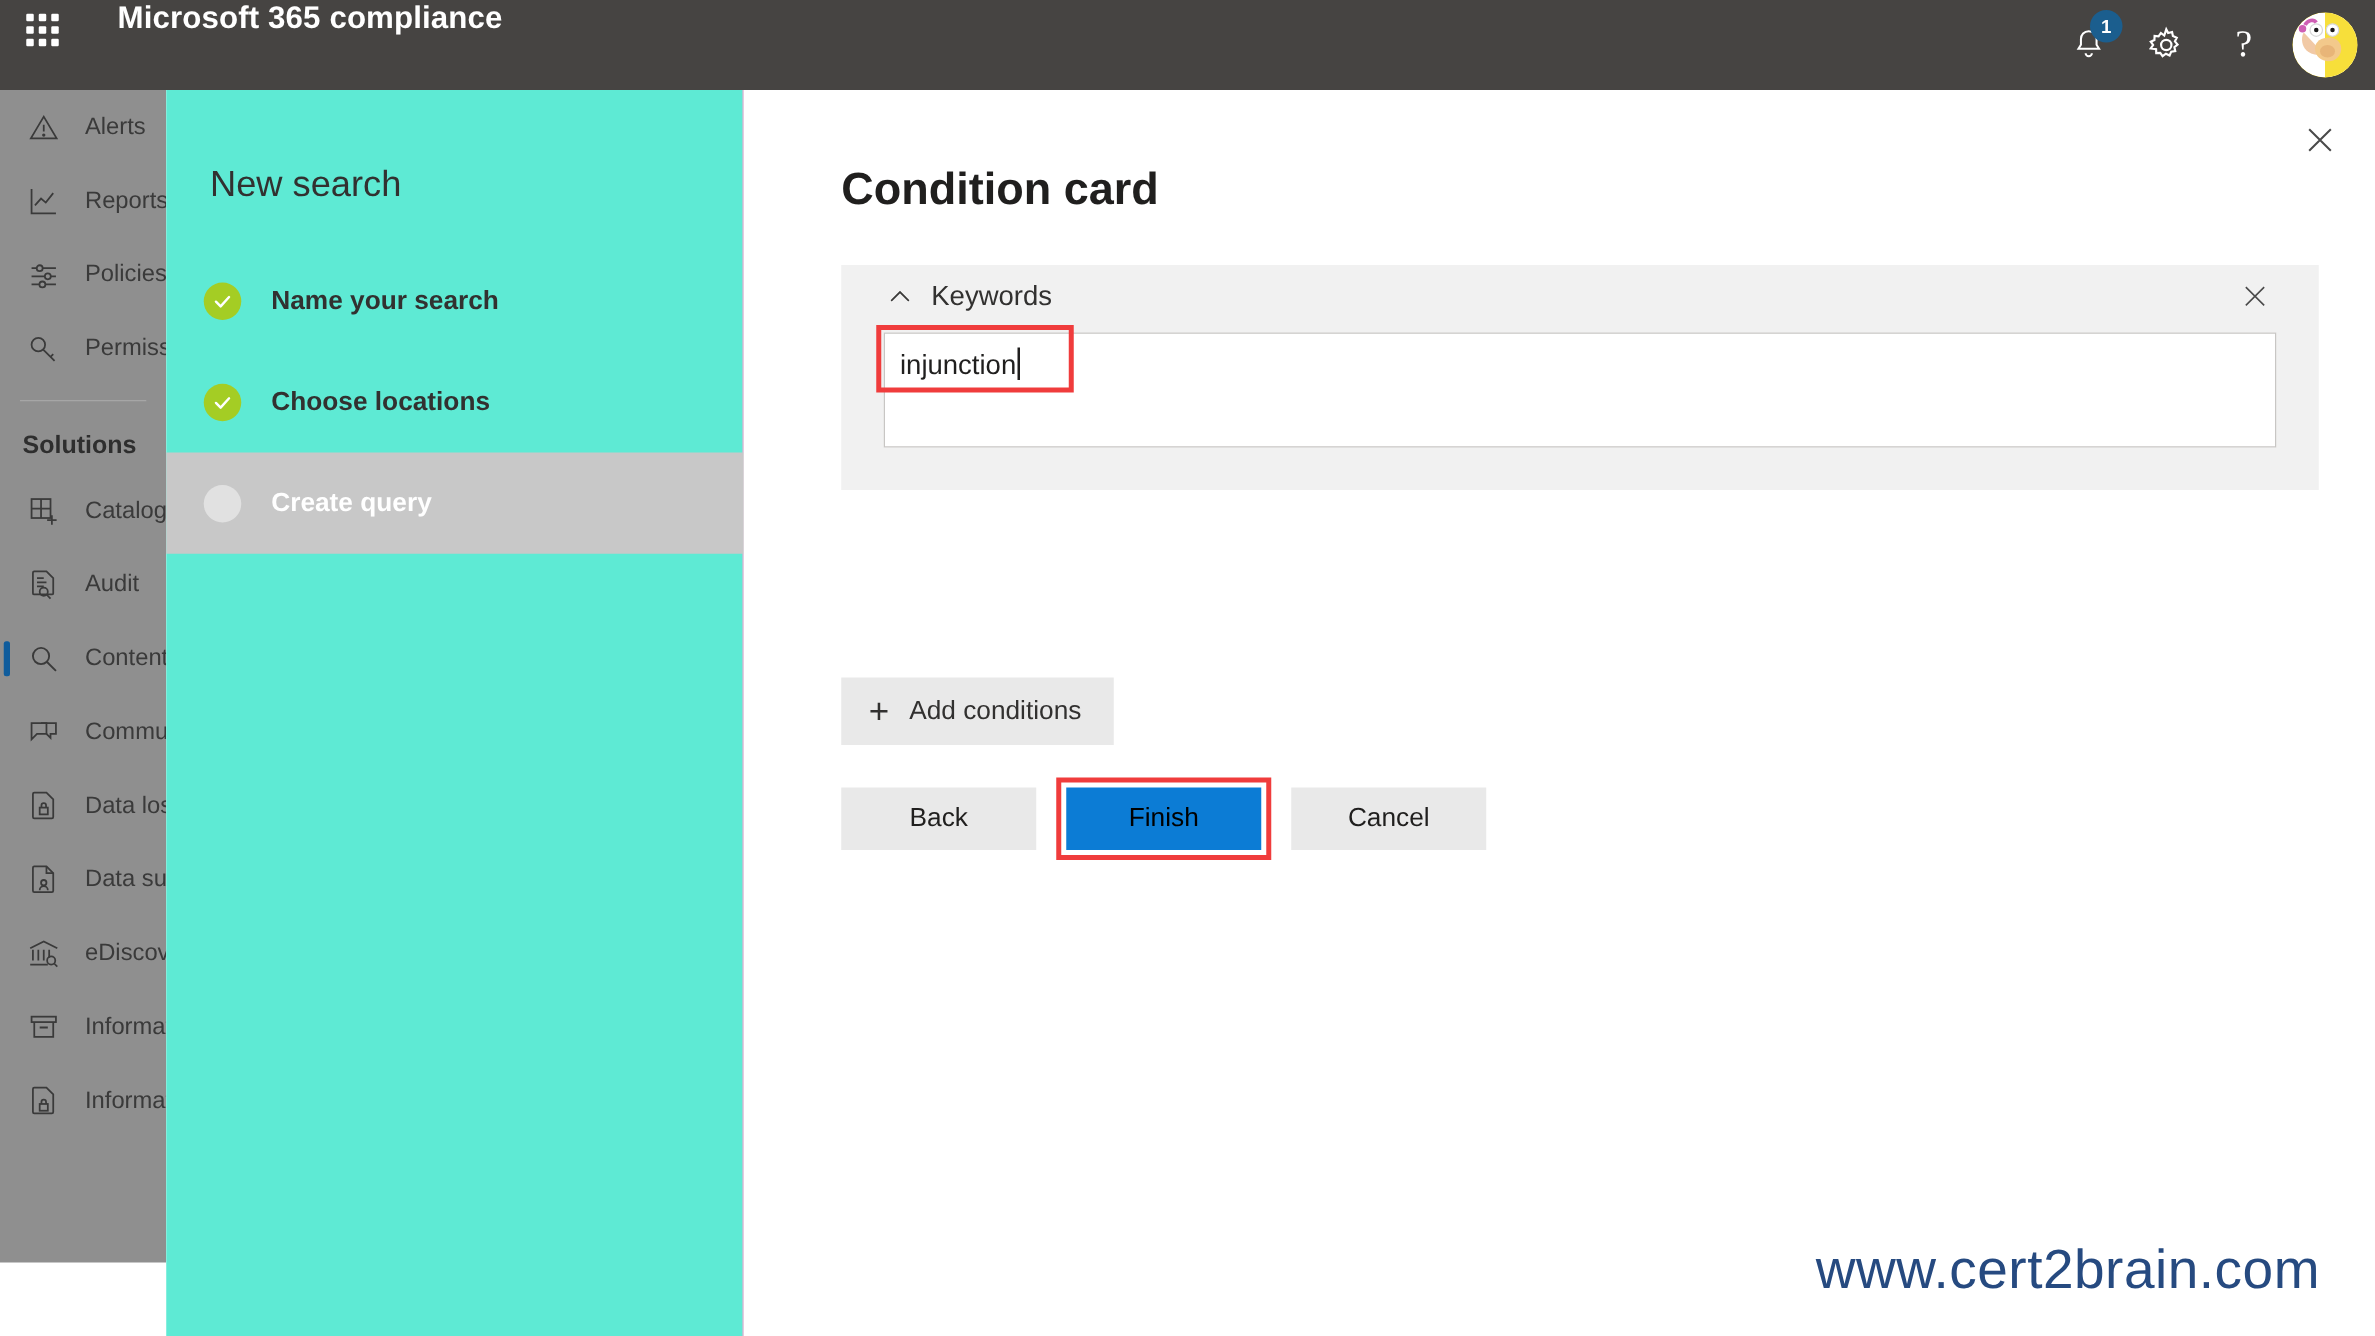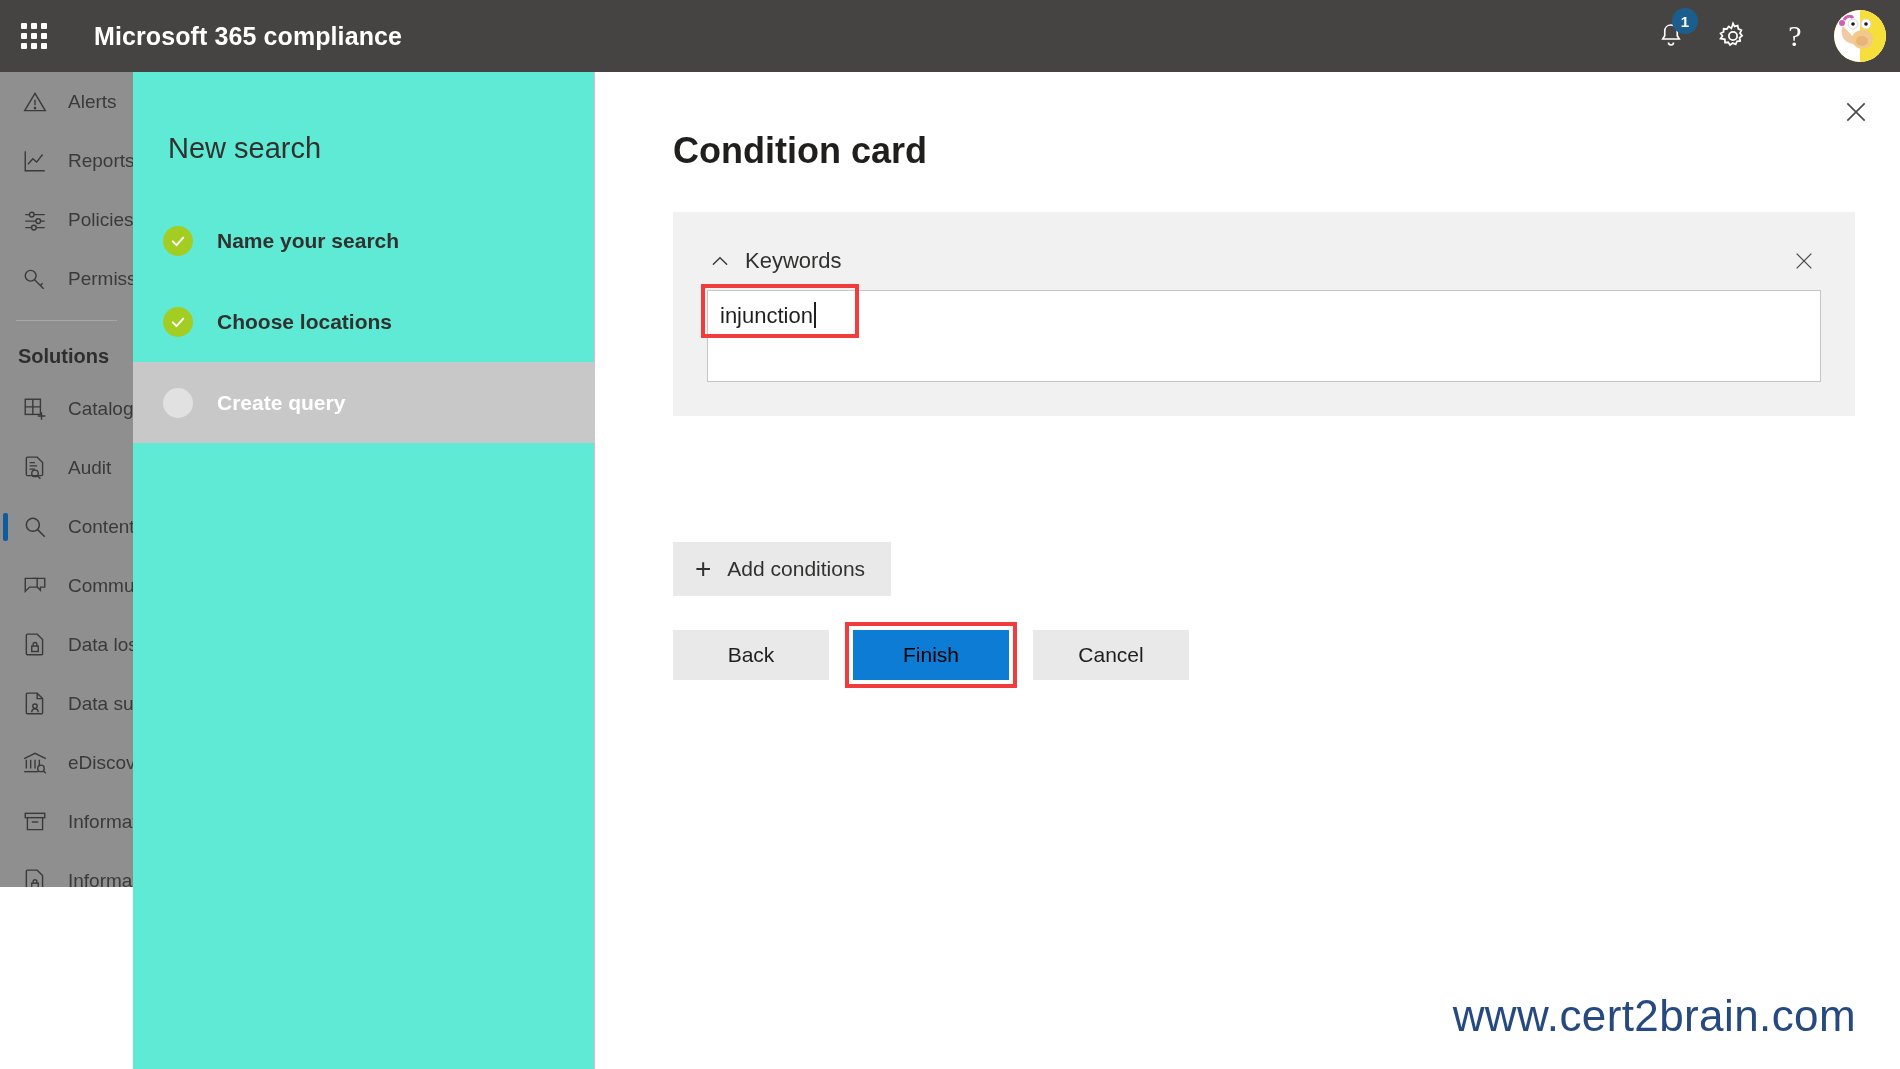--- a/index.html
+++ b/index.html
@@ -10,21 +10,21 @@
     background: #ffffff;
     font-family: "Liberation Sans", sans-serif;
     -webkit-font-smoothing: antialiased;
   }
 
   
   .suitebar {
     position: absolute; top: 0; left: 0;
     width: 1900px; height: 72px;
     background: #464442;
-    display: flex; align-items: center;
+    display: flex; 
     z-index: 40;
   }
   .waffle {
     width: 48px; height: 48px;
     margin-left: 10px;
     display: grid; grid-template-columns: repeat(3, 6px);
     grid-template-rows: repeat(3, 6px);
     gap: 4px;
     align-content: center; justify-content: center;
     cursor: pointer;
@@ -69,21 +69,21 @@
     background: #f7df3a;
     cursor: pointer;
     position: relative;
     flex: none;
   }
 
   
   .leftnav {
     position: absolute;
     top: 72px; left: 0;
-    width: 133px; height: 815px;
+    width: 133px; height: 938px;
     background: #8f8f8f;   
     overflow: hidden;
     z-index: 10;
   }
   .nav-item {
     position: relative;
     height: 59px;
     display: flex; align-items: center;
     padding-left: 18px;
     color: #3a3a3a;
@@ -179,21 +179,21 @@
     top: 58px; left: 78px;
     font-size: 36px; font-weight: bold;
     color: #201f1e;
   }
 
   .cond-card {
     position: absolute;
     top: 140px; left: 78px;
     width: 1182px;
     background: #f1f1f1;
-    padding: 32px 34px 34px 34px;
+    padding: 8px 34px 34px 34px;
   }
   .cond-head {
     display: flex; align-items: center;
     height: 34px;
     margin-bottom: 12px;
   }
   .chev {
     width: 26px; height: 26px;
     display:flex; align-items:center; justify-content:center;
     margin-right: 12px;

